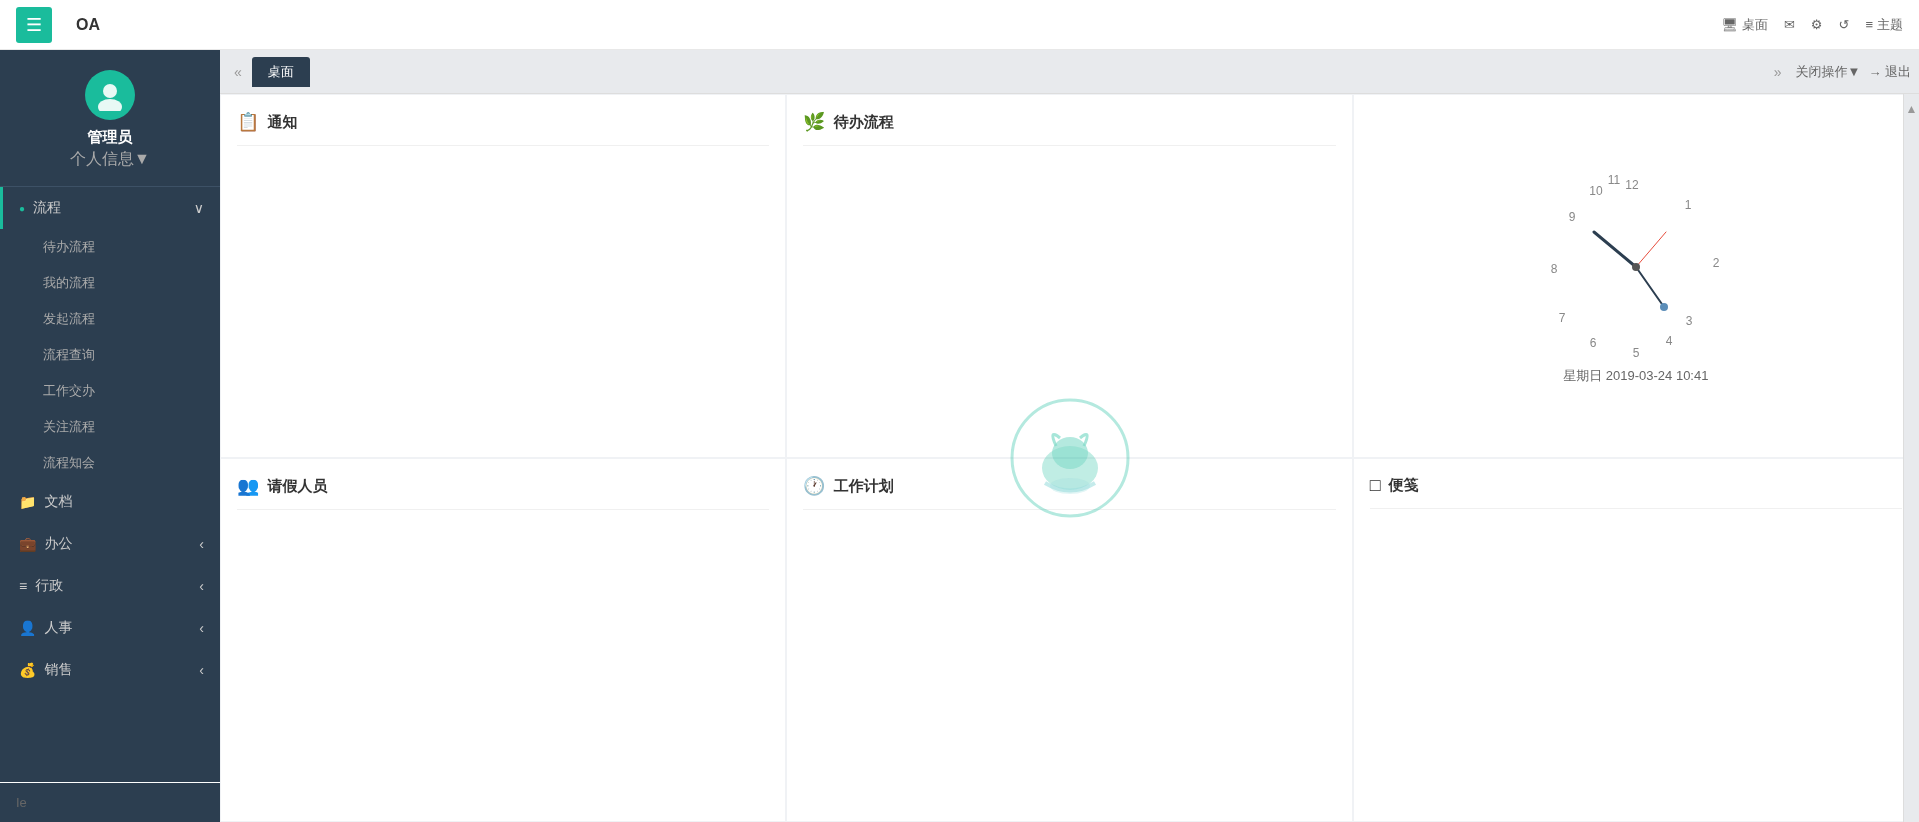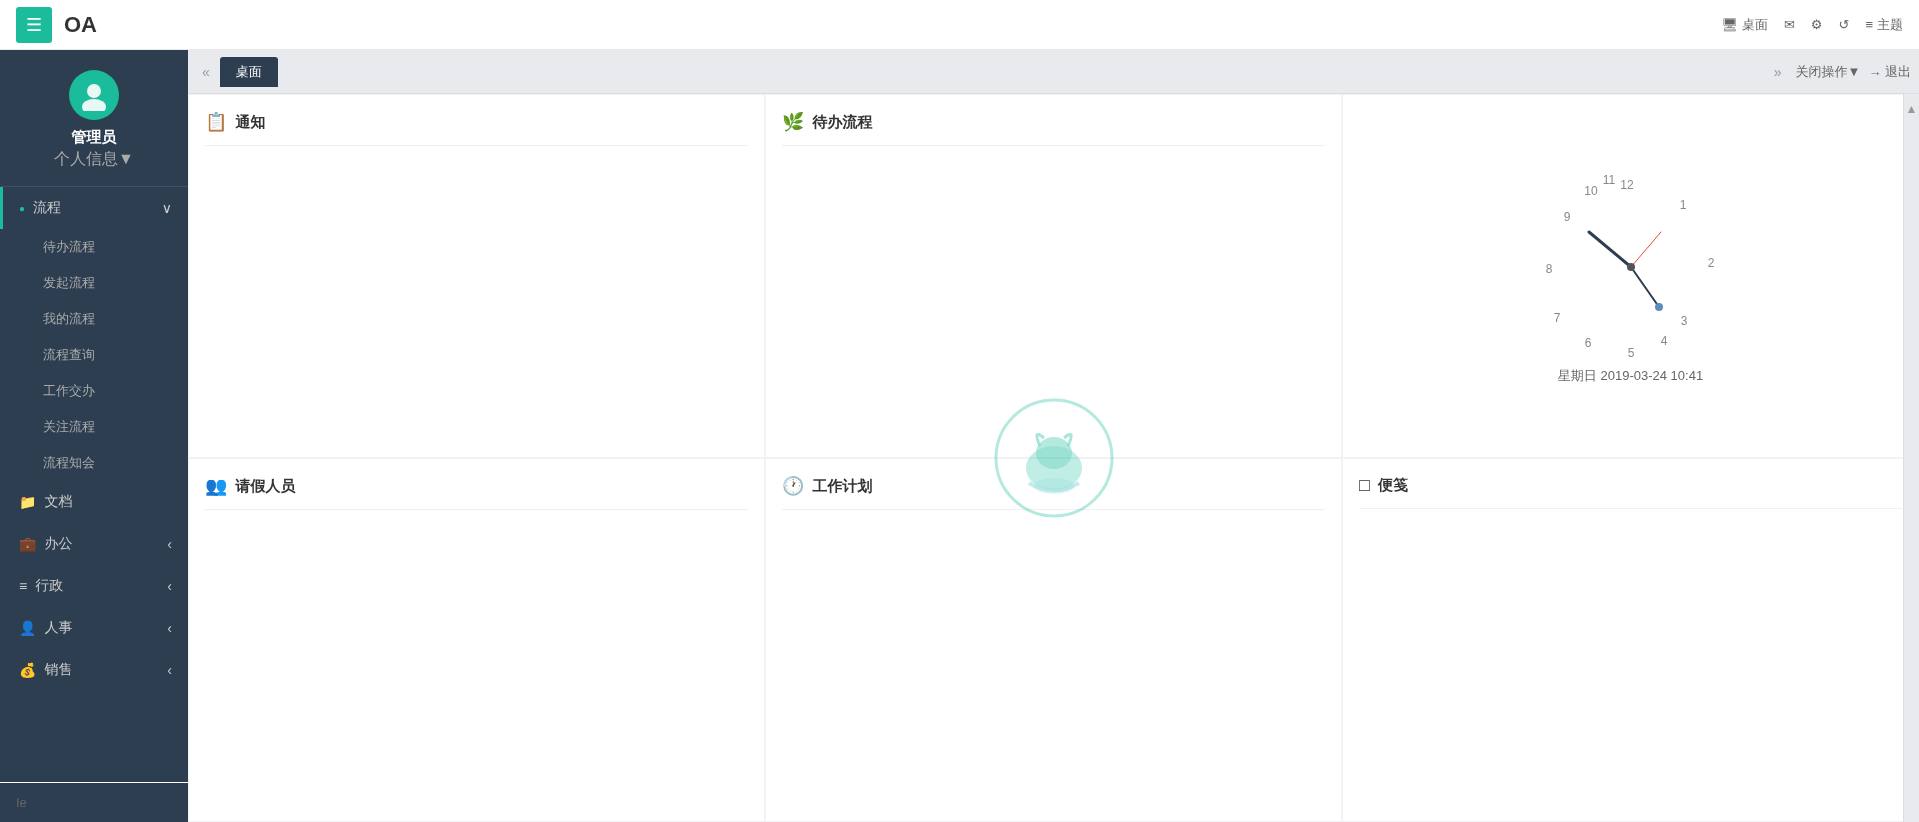--- a/index.html
+++ b/index.html
@@ -10,37 +10,37 @@
       display: flex; align-items: center; background: #fff;
       height: 50px; padding: 0 16px; border-bottom: 1px solid #e8e8e8;
       flex-shrink: 0; position: relative; z-index: 10;
     }
     .header-menu-btn {
       background: #1abc9c; color: #fff; border: none; cursor: pointer;
       width: 36px; height: 36px; display: flex; align-items: center; justify-content: center;
       border-radius: 3px; font-size: 18px;
     }
     .header-title {
-      font-size: 22px; font-weight: bold; color: #333; margin-left: 12px;
+      font-size: 16px; font-weight: bold; color: #333; margin-left: 24px;
     }
     .header-right {
       margin-left: auto; display: flex; align-items: center; gap: 16px; color: #666; font-size: 13px;
     }
     .header-right-item {
       display: flex; align-items: center; gap: 4px; cursor: pointer; color: #666;
     }
 
     
     .main-layout {
       display: flex; flex: 1; overflow: hidden;
     }
 
     
     .sidebar {
-      width: 188px; background: #2c3e50; color: #ccc;
+      width: 220px; background: #2c3e50; color: #ccc;
       display: flex; flex-direction: column; flex-shrink: 0; overflow-y: auto;
     }
     .sidebar-user {
       display: flex; flex-direction: column; align-items: center; padding: 20px 0 16px;
       border-bottom: 1px solid #3d5166;
     }
     .sidebar-avatar {
       width: 50px; height: 50px; border-radius: 50%; background: #1abc9c;
       display: flex; align-items: center; justify-content: center;
       font-size: 22px; color: #fff; margin-bottom: 8px;
@@ -193,22 +193,22 @@
     <div class="sidebar-section">
       <div class="sidebar-section-header">
         <div class="left">
           <span class="dot">●</span>
           <span>流程</span>
         </div>
         <span>∨</span>
       </div>
       <div>
         <span class="sidebar-sub-item">待办流程</span>
+        <span class="sidebar-sub-item">我的流程</span>
         <span class="sidebar-sub-item">发起流程</span>
-        <span class="sidebar-sub-item">我的流程</span>
         <span class="sidebar-sub-item">流程查询</span>
         <span class="sidebar-sub-item">工作交办</span>
         <span class="sidebar-sub-item">关注流程</span>
         <span class="sidebar-sub-item">流程知会</span>
       </div>
     </div>
 
     <div class="sidebar-nav-item">
       <div class="left">
         <span>📁</span>

